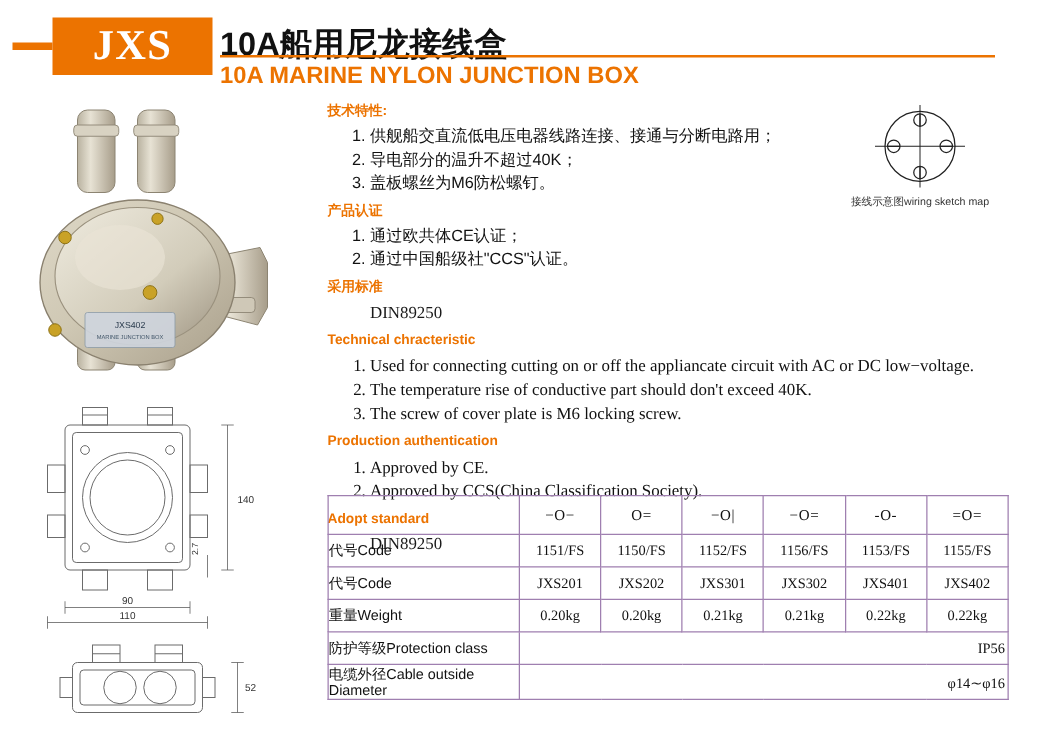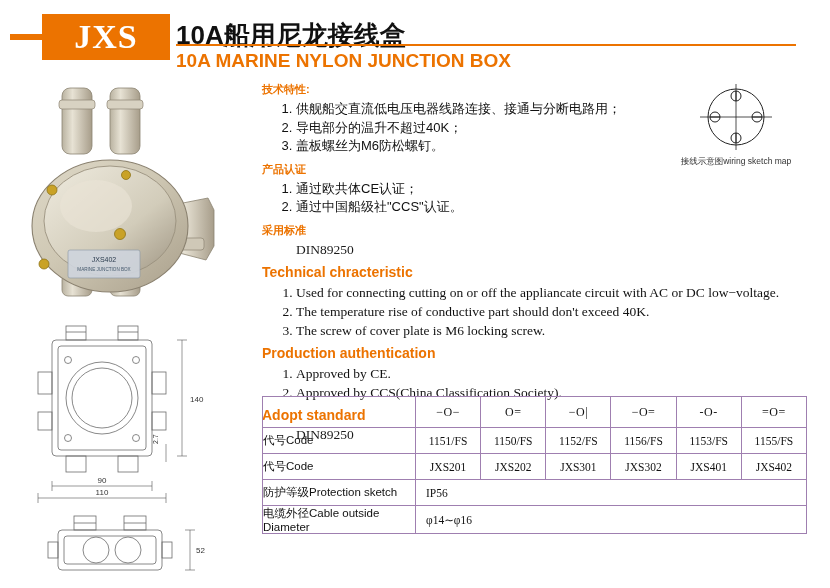--- a/index.html
+++ b/index.html
@@ -94,21 +94,21 @@
     width: 545px;
   }
   .sec-head {
     color: #EC7300;
     font-weight: bold;
     font-size: 11px;
     margin: 0 0 2px 0;
     line-height: 18px;
   }
   .sec-head.en {
-    font-size: 14px;
+    font-size: 11px;
   }
   ol.list {
     margin: 0 0 4px 0;
     padding: 0 0 0 34px;
     list-style: decimal;
   }
   ol.list li {
     font-size: 13px;
     line-height: 18.5px;
     color: #111;
@@ -193,21 +193,21 @@
     width: 150px;
     font-family: "Liberation Sans", sans-serif;
     font-size: 11.5px;
   }
   table.spec tr.symbols td {
     height: 30px;
     font-size: 12px;
     letter-spacing: 0.5px;
   }
   table.spec td.wide {
-    text-align: left;
+    text-align: right;
     padding-left: 10px;
   }
   .sym {
     font-family: "Liberation Serif", serif;
     letter-spacing: 1px;
   }
 </style>
 </head>
 <body>
 
@@ -415,21 +415,30 @@
         <tr>
           <td class="rowhead">代号Code</td>
           <td>JXS201</td>
           <td>JXS202</td>
           <td>JXS301</td>
           <td>JXS302</td>
           <td>JXS401</td>
           <td>JXS402</td>
         </tr>
         <tr>
-          <td class="rowhead">防护等级Protection sketch</td>
+          <td class="rowhead">重量Weight</td>
+          <td>0.20kg</td>
+          <td>0.20kg</td>
+          <td>0.21kg</td>
+          <td>0.21kg</td>
+          <td>0.22kg</td>
+          <td>0.22kg</td>
+        </tr>
+        <tr>
+          <td class="rowhead">防护等级Protection class</td>
           <td class="wide" colspan="6">IP56</td>
         </tr>
         <tr>
           <td class="rowhead">电缆外径Cable outside Diameter</td>
           <td class="wide" colspan="6">φ14∼φ16</td>
         </tr>
       </tbody>
     </table>
   </div>
 

